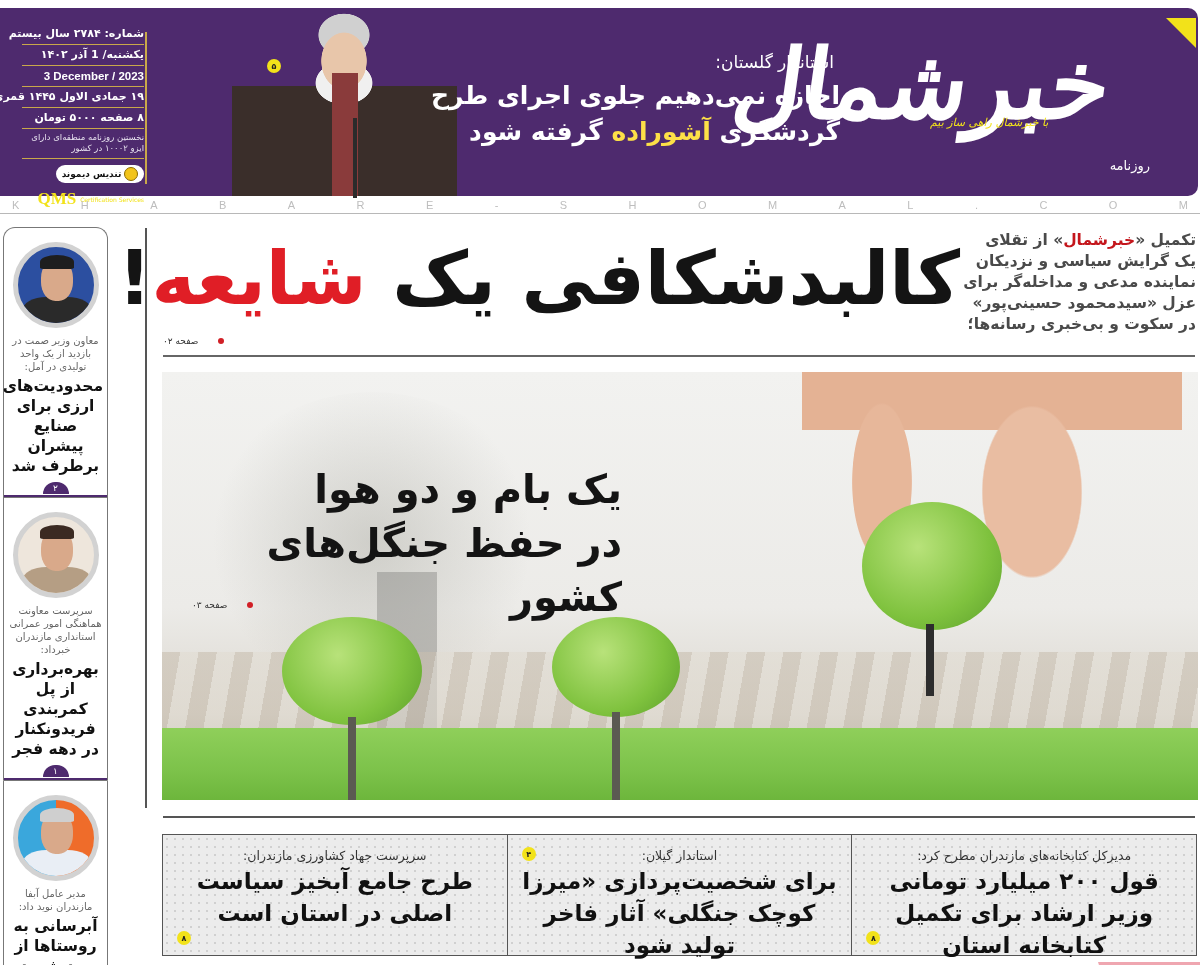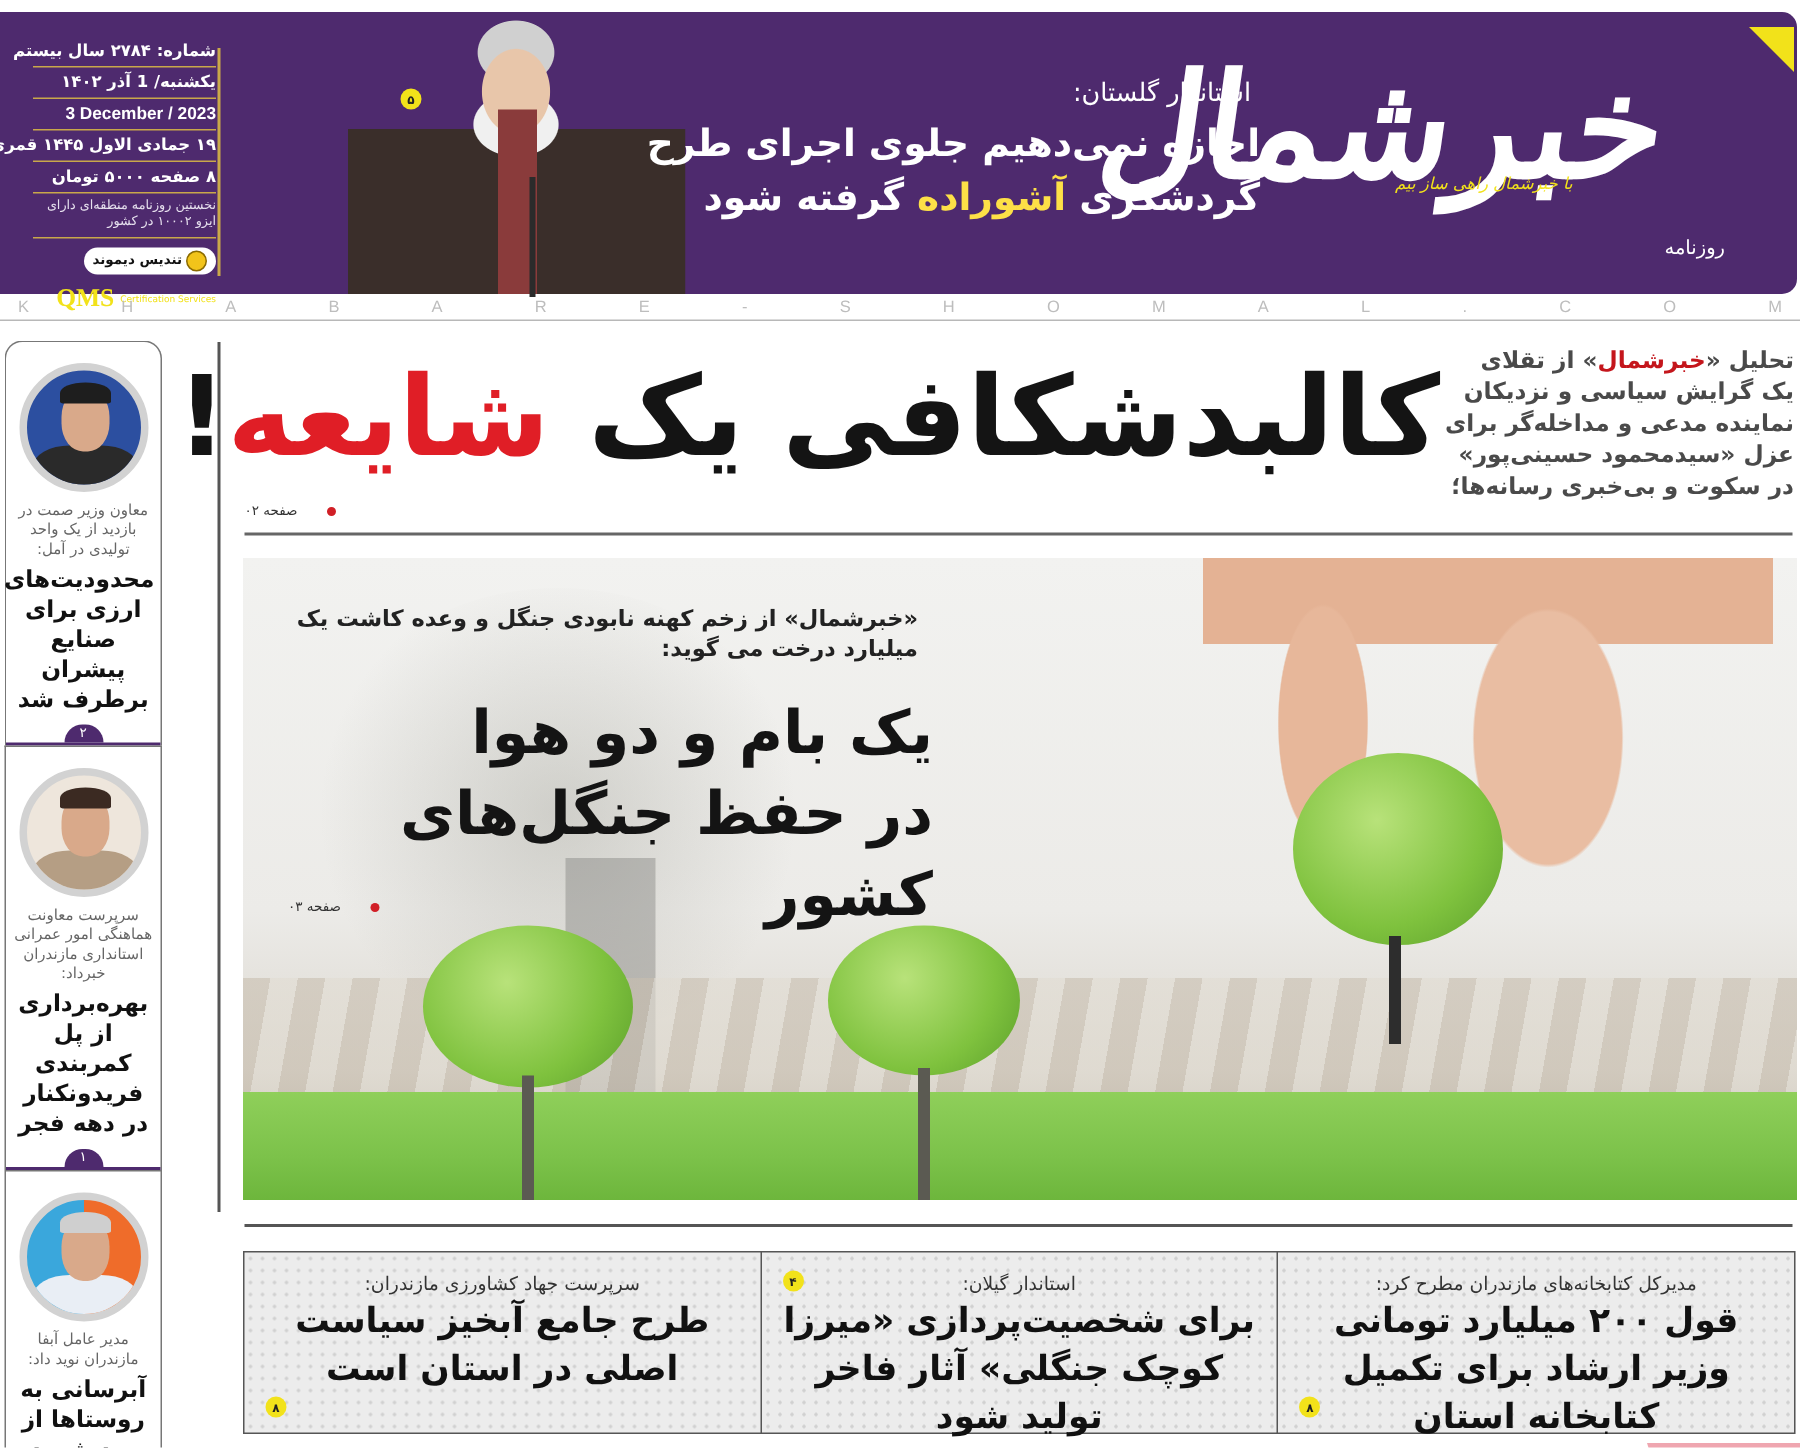--- a/index.html
+++ b/index.html
@@ -294,21 +294,21 @@
 <div class="main-hl">
   <span>کالبدشکافی یک </span><span class="red">شایعه</span><span>!</span>
 </div>
 <div class="page-ref ref-main">
   <span class="dot"></span>
   <span>صفحه ۰۲</span>
 </div>
 <div class="hrule-main"></div>
 
 <div class="teaser">
-  <span>تحلیل «</span><span class="red">خبرشمال</span><span>» از تقلای یک گرایش سیاسی و نزدیکان نماینده مدعی و مداخله‌گر برای عزل «سیدمحمود حسینی‌پور» در سکوت و بی‌خبری رسانه‌ها؛</span>
+  <span>تکمیل «</span><span class="red">خبرشمال</span><span>» از تقلای یک گرایش سیاسی و نزدیکان نماینده مدعی و مداخله‌گر برای عزل «سیدمحمود حسینی‌پور» در سکوت و بی‌خبری رسانه‌ها؛</span>
 </div>
 
 <div class="feature">
   <div class="haze-tree"></div>
   <div class="haze-trunk"></div>
   <div class="stumps"></div>
   <div class="grass"></div>
   <div class="tree t1">
       <div class="crown"></div>
       <div class="trunk"></div>
@@ -316,21 +316,20 @@
   <div class="tree t2">
       <div class="crown"></div>
       <div class="trunk"></div>
     </div>
   <div class="hand"></div>
   <div class="tree t3">
       <div class="crown"></div>
       <div class="trunk"></div>
     </div>
 
-  <div class="feature-kicker">«خبرشمال» از زخم کهنه نابودی جنگل و وعده کاشت یک میلیارد درخت می گوید:</div>
   <div class="feature-title">
     <div>یک بام و دو هوا</div>
     <div>در حفظ جنگل‌های کشور</div>
   </div>
   <div class="page-ref ref-feature">
     <span class="dot"></span>
     <span>صفحه ۰۳</span>
   </div>
 </div>
 <div class="hrule-feature"></div>

